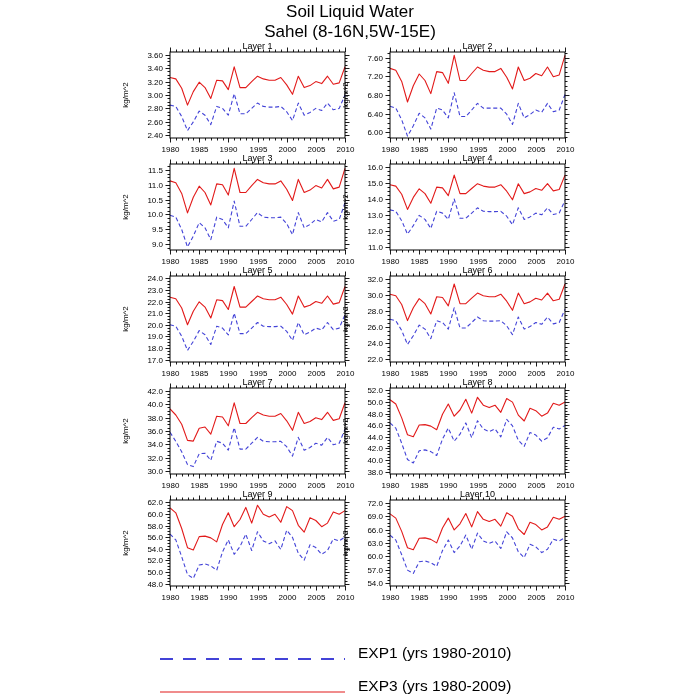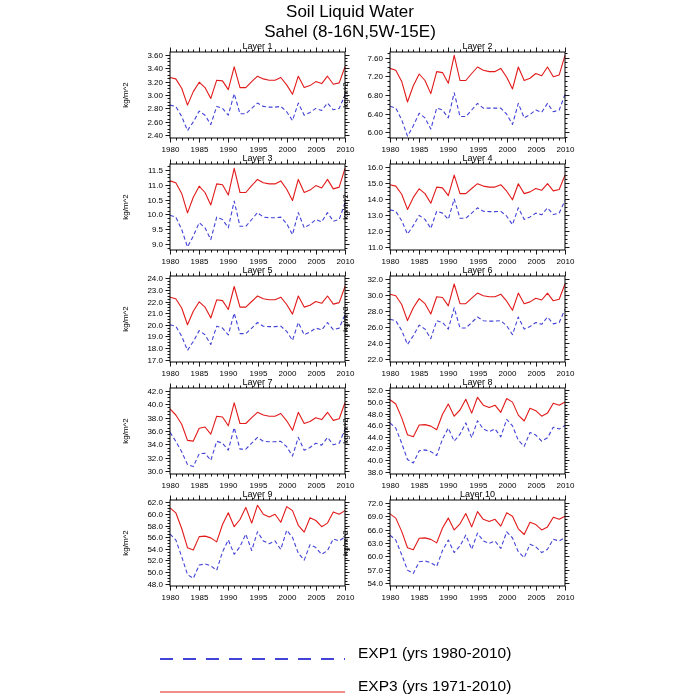--- a/index.html
+++ b/index.html
@@ -1372,17 +1372,17 @@
     <div class="legend-row">
       <svg class="legend-sample" viewBox="0 0 185 6">
         <line x1="0" y1="3" x2="185" y2="3" stroke-width="1.8" stroke-dasharray="13 10" stroke="#4343d7"></line>
       </svg>
       <span class="legend-label">EXP1 (yrs 1980-2010)</span>
     </div>
     <div class="legend-row">
       <svg class="legend-sample" viewBox="0 0 185 6">
         <line x1="0" y1="3" x2="185" y2="3" stroke-width="1.2" stroke="#e21a1a"></line>
       </svg>
-      <span class="legend-label">EXP3 (yrs 1971-2010)</span>
+      <span class="legend-label">EXP3 (yrs 1980-2009)</span>
     </div>
   </div>
 
 </div>
 
 </body></html>

